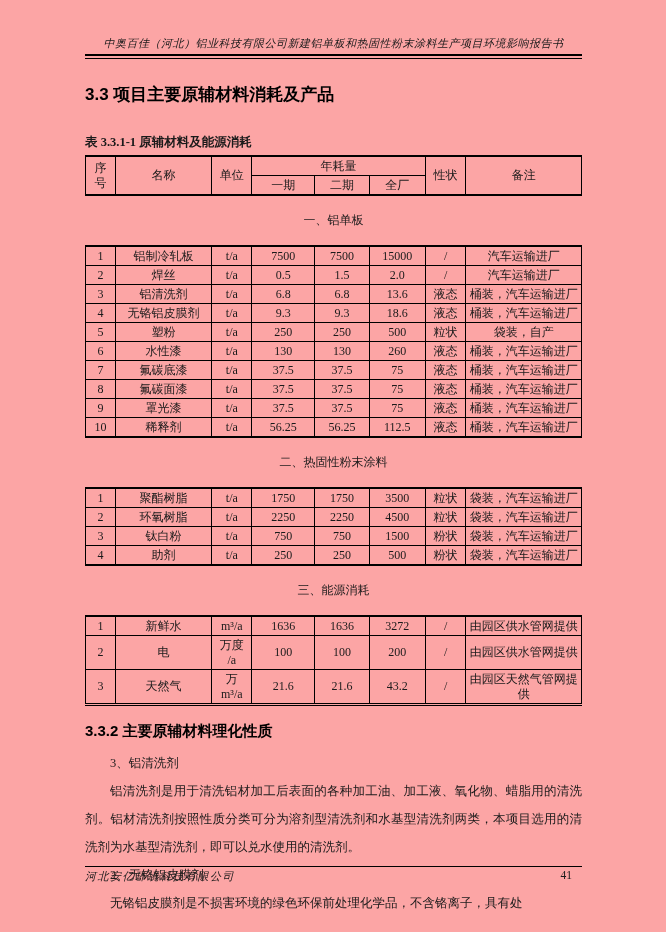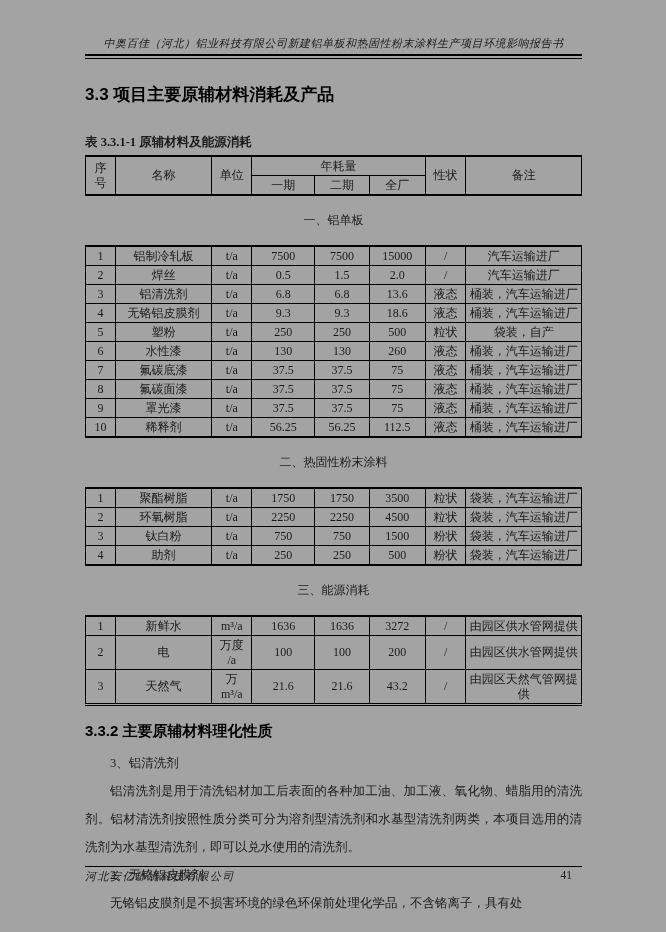--- a/index.html
+++ b/index.html
@@ -1,19 +1,19 @@
 <!DOCTYPE html>
 <html><head>
 <meta charset="utf-8">
 <style>
   html,body{margin:0;padding:0;background:#ffffff;}
   .page{
     position:relative;
     width:666px;height:932px;
-    background:#a3a3a3;
+    background:#fca5a5;
     color:#1a1a1a;
     font-family:"Liberation Serif","DejaVu Serif",serif;
     overflow:hidden;
     box-sizing:border-box;
   }
   .content{margin:0 84px 0 85px;}
   
   .pg-header{padding-top:36px;}
   .pg-header-text{
     font-size:11px;

